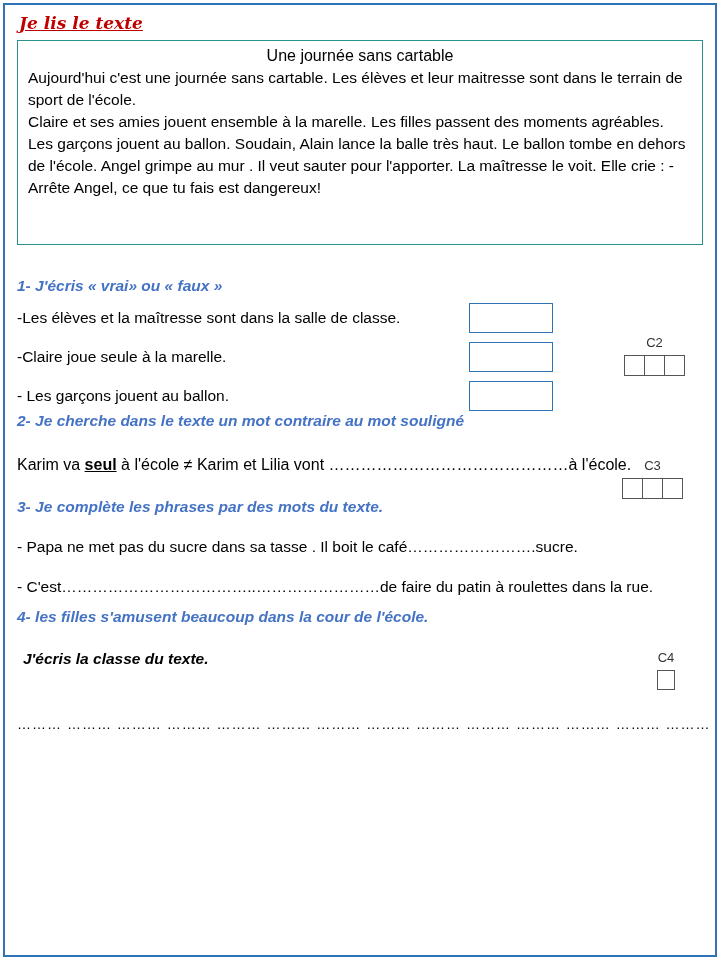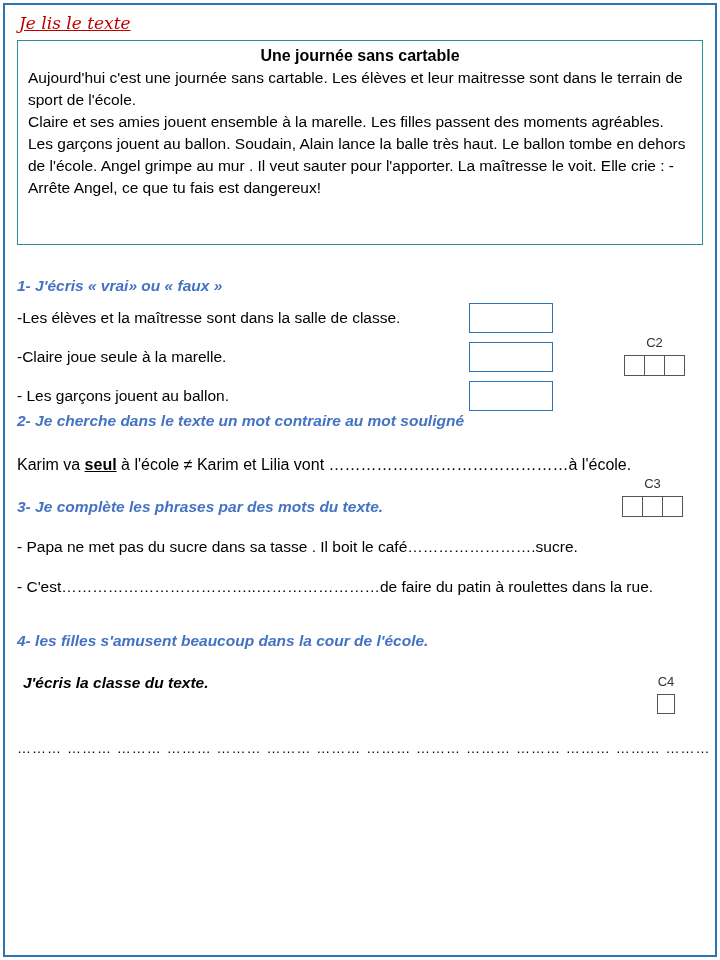--- a/index.html
+++ b/index.html
@@ -14,35 +14,35 @@
     width:714px; height:954px;
     margin:3px;
     border:2px solid #2e74b5;
     background:#fff;
     padding:6px 12px 0 12px;
     overflow:hidden;
   }
   .main-title {
     font-family:"DejaVu Serif", serif;
     font-style:italic;
-    font-weight:normal;
+    font-weight:bold;
     text-decoration:underline;
     color:#c00000;
     font-size:17px;
     margin:2px 0 0 2px;
   }
   .reading-box {
     border:1px solid #2a9390;
     margin-top:7px;
     padding:6px 10px 16px 10px;
     min-height:205px;
   }
   .reading-title {
     text-align:center;
-    font-weight:bold;
+    font-weight:normal;
     font-size:16px;
     margin-bottom:2px;
   }
   .reading-line {
     font-size:15.5px;
     line-height:1.42;
   }
   .q-heading {
     color:#4472c4;
     font-weight:bold;
@@ -62,21 +62,21 @@
     display:inline-block;
     width:84px; height:30px;
     border:1px solid #2e74b5;
     background:#fff;
   }
   .q2 { }
   .q2-sentence { margin-top:26px; font-size:16px; }
   .u { text-decoration:underline; font-weight:bold; }
   .q3 { margin-top:24px; }
   .q3-item { margin-top:22px; font-size:15.5px; }
-  .q4 { margin-top:36px; }
+  .q4 { margin-top:12px; }
   .q4-instruction {
     margin:24px 0 0 6px;
     font-weight:bold;
     font-style:italic;
     font-size:15.5px;
   }
   .answer-line {
     margin-top:48px;
     font-size:14px;
     letter-spacing:1px;
@@ -96,21 +96,21 @@
   }
   .cells { display:flex; justify-content:center; }
   .cell {
     width:21px; height:21px;
     border:1px solid #555;
     background:#fff;
   }
   .cell + .cell { margin-left:-1px; }
   .cell.small { width:18px; height:20px; }
   .comp-c2 { top:58px; right:18px; }
-  .comp-c3 { top:64px; right:20px; }
+  .comp-c3 { top:46px; right:20px; }
   .comp-c4 { top:42px; right:28px; }
 </style>
 </head>
 <body>
 
 <div class="page">
 
   <div class="main-title">Je lis le texte</div>
 
   <div class="reading-box">

